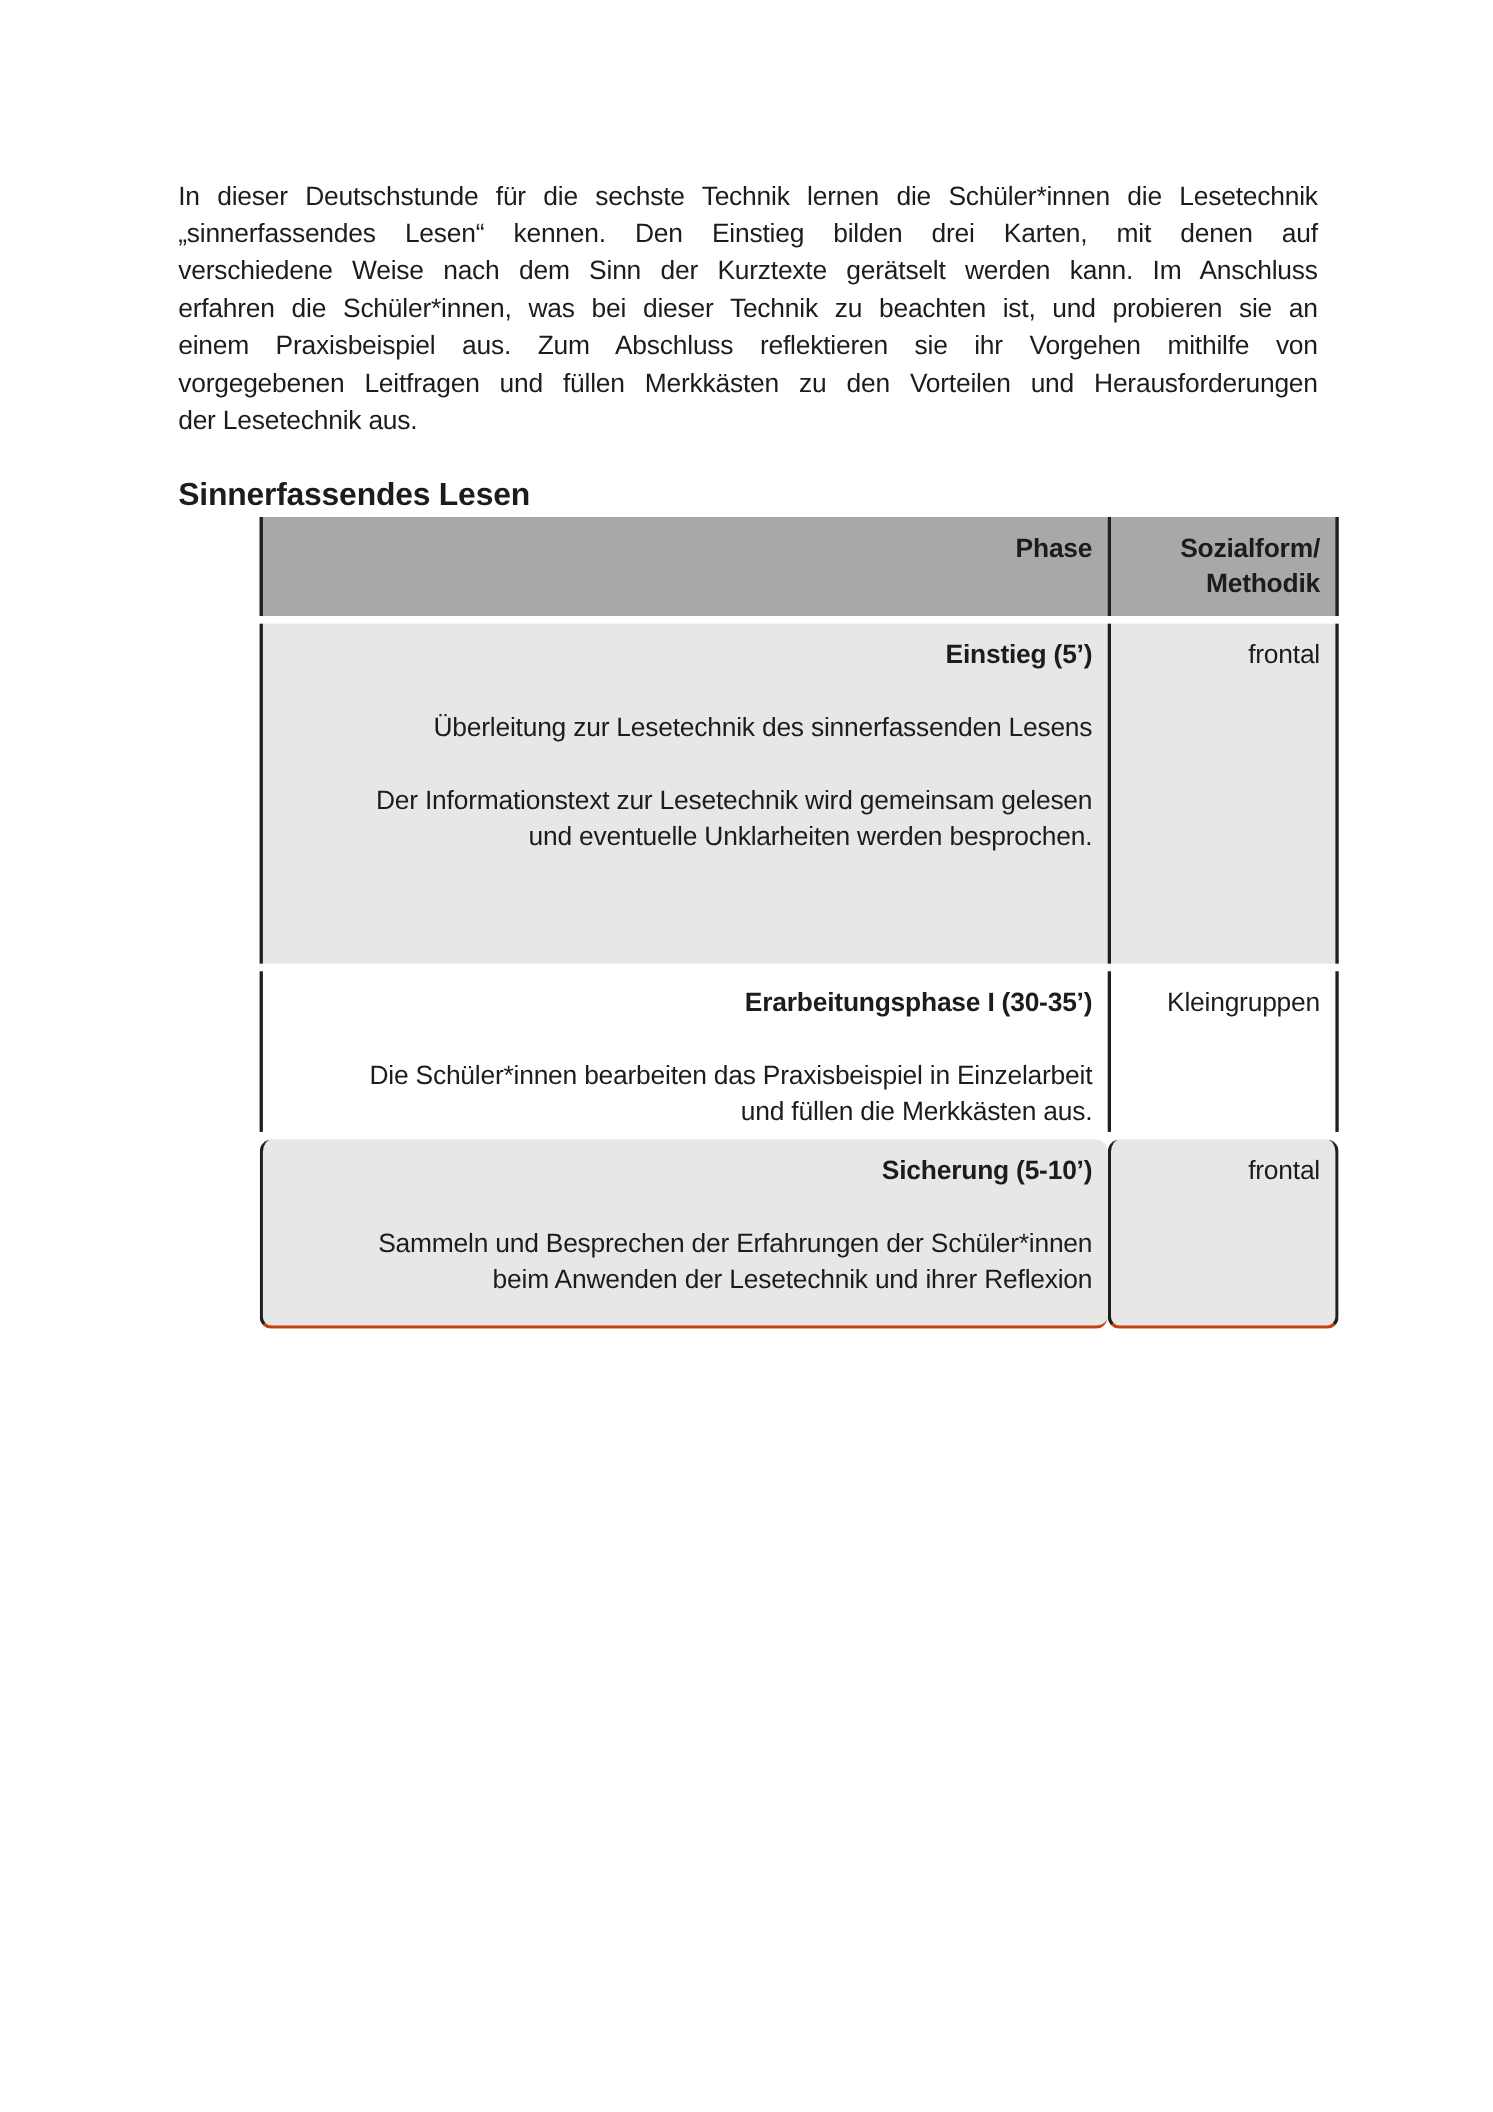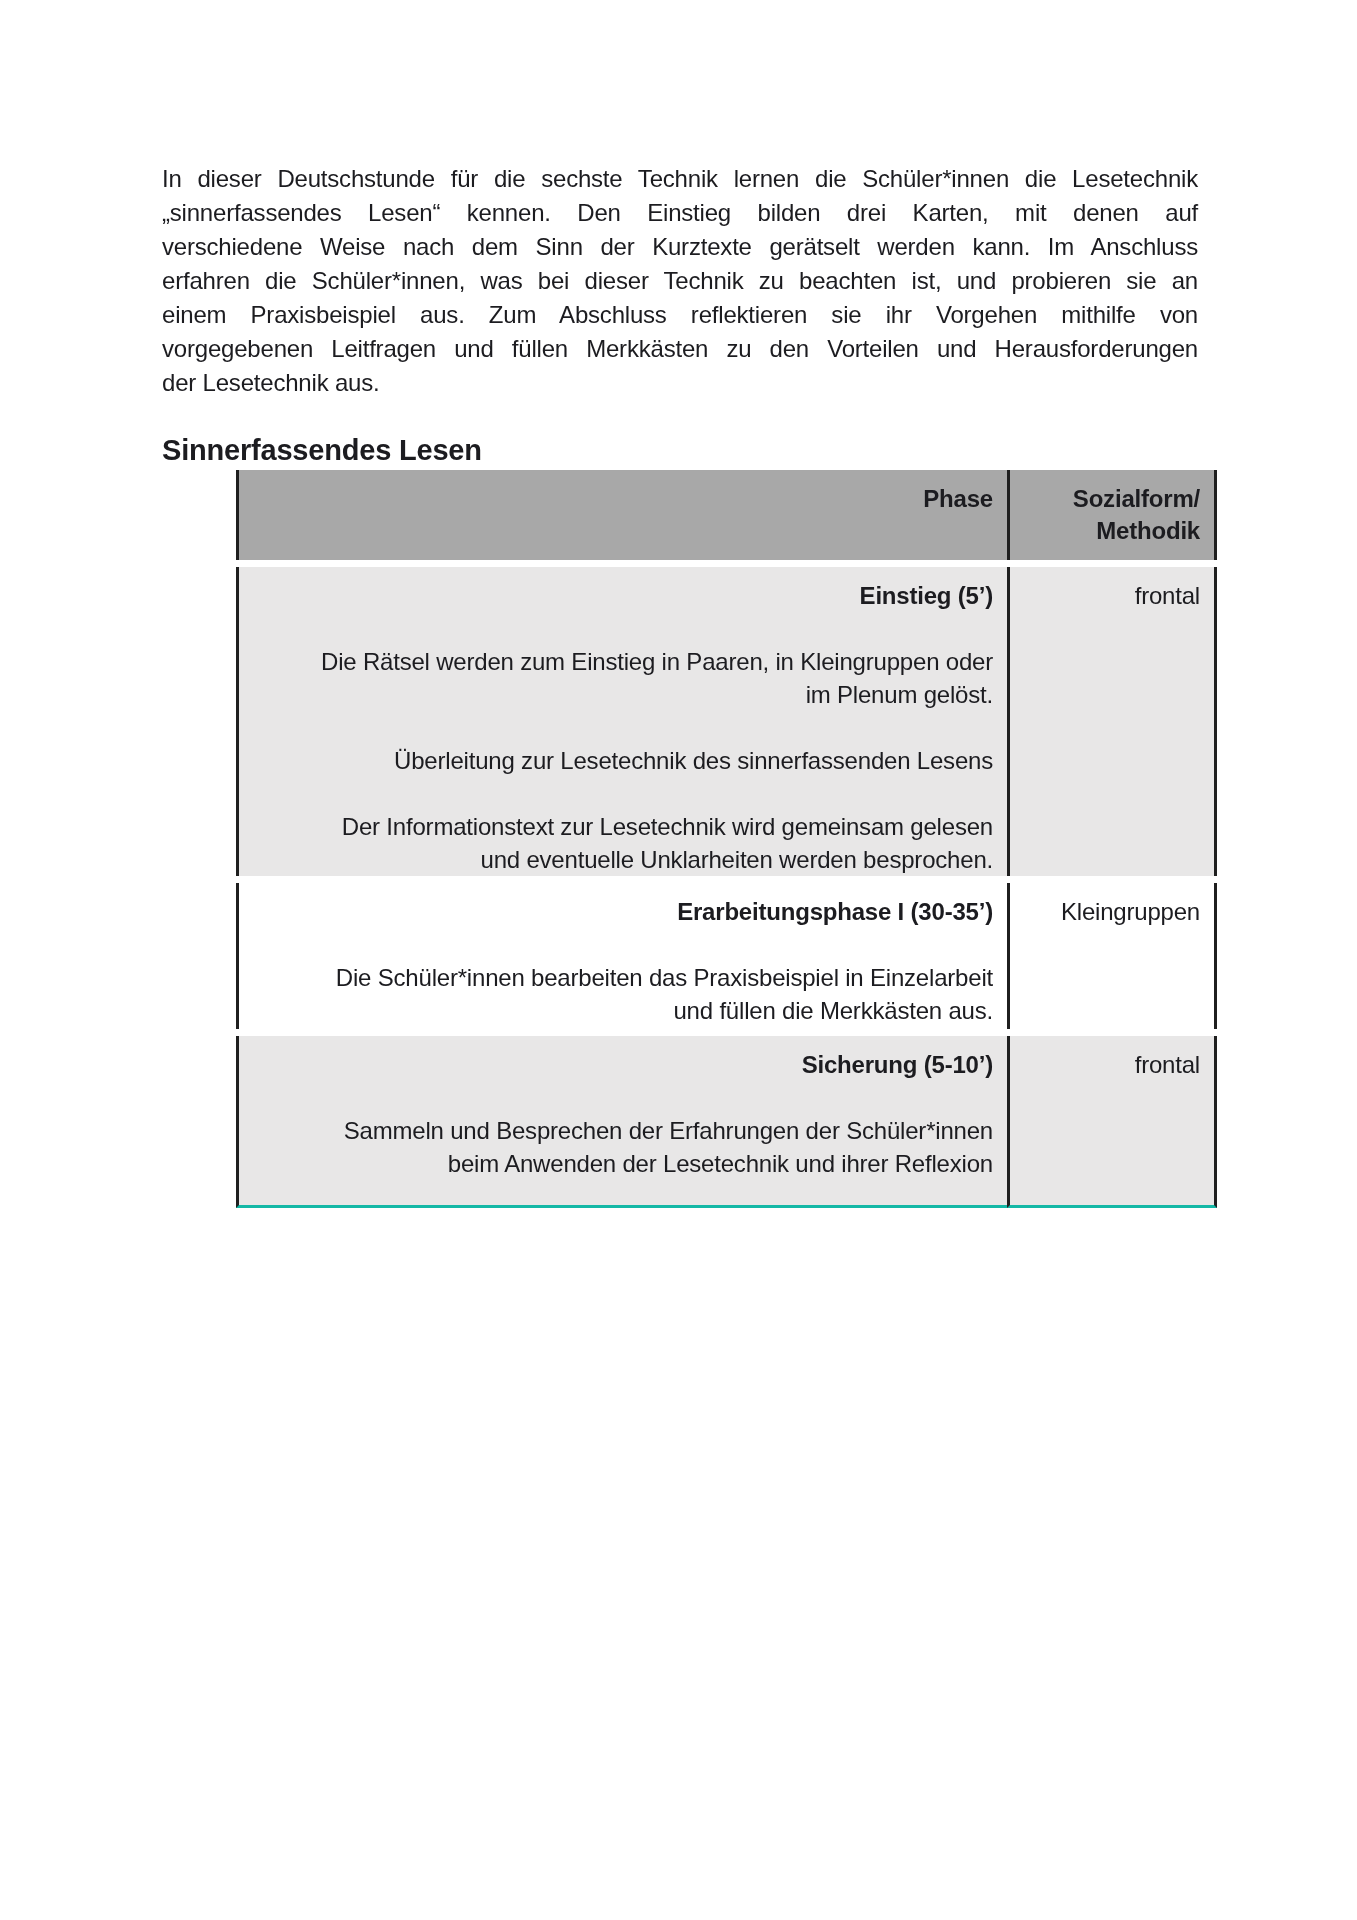--- a/index.html
+++ b/index.html
@@ -33,21 +33,21 @@
   .c1 { width:771px; }
   .c2 { width:210px; border-right:3px solid #1f1f1f; }
   .t-head .cell {
     background:#a8a8a8; height:90px; font-weight:700;
     line-height:32px; padding-top:13px;
   }
   .shade .cell { background:#e8e7e7; }
   .row-1 .cell { height:309px; }
   .row-2 .cell { height:146px; }
   .row-3 .cell { height:172px; }
-  .t-row.last .cell { border-bottom:3px solid #14b8a6; }
+  .t-row.last .cell { border-bottom:3px solid #c2410c;border-radius:11px; }
   .cell p { margin:0 0 33px 12px; white-space:pre-line; }
   .cell p:last-child { margin-bottom:0; }
   .cell-title { font-weight:700; }
   .pre { white-space:pre-line; }
 </style>
 </head>
 <body>
 
 <div class="page">
 
@@ -67,22 +67,20 @@
 
     <div class="t-row t-head">
       <div class="cell c1">Phase</div>
       <div class="cell c2 pre">Sozialform/
 Methodik</div>
     </div>
 
     <div class="t-row row-1 shade">
       <div class="cell c1">
         <p class="cell-title">Einstieg (5’)</p>
-        <p>Die Rätsel werden zum Einstieg in Paaren, in Kleingruppen oder
-im Plenum gelöst.</p>
         <p>Überleitung zur Lesetechnik des sinnerfassenden Lesens</p>
         <p>Der Informationstext zur Lesetechnik wird gemeinsam gelesen
 und eventuelle Unklarheiten werden besprochen.</p>
       </div>
       <div class="cell c2">frontal</div>
     </div>
 
     <div class="t-row row-2">
       <div class="cell c1">
         <p class="cell-title">Erarbeitungsphase I (30-35’)</p>

